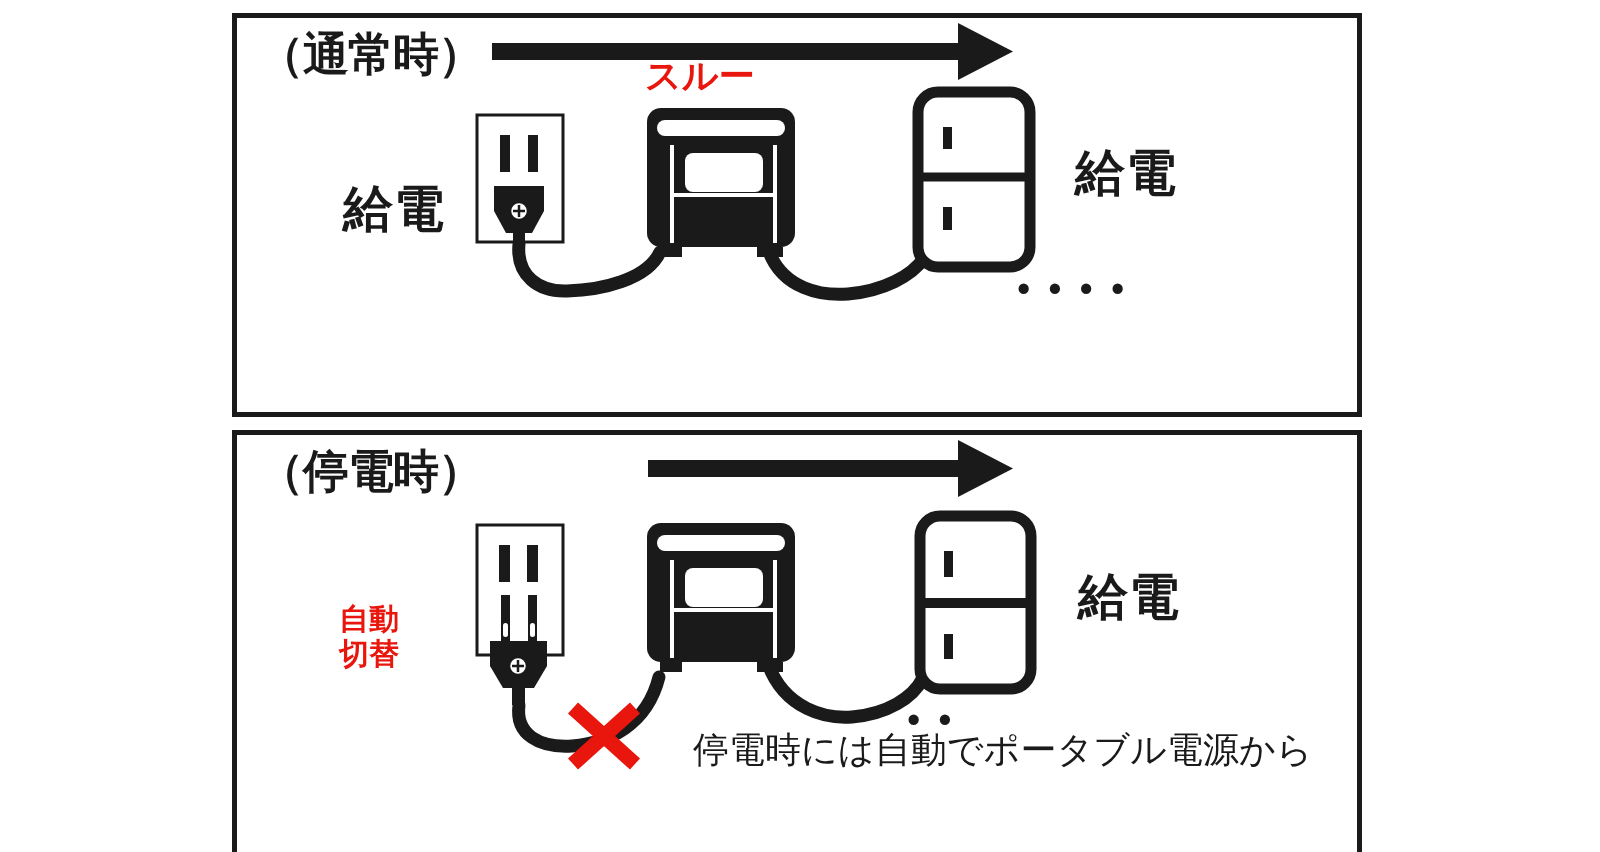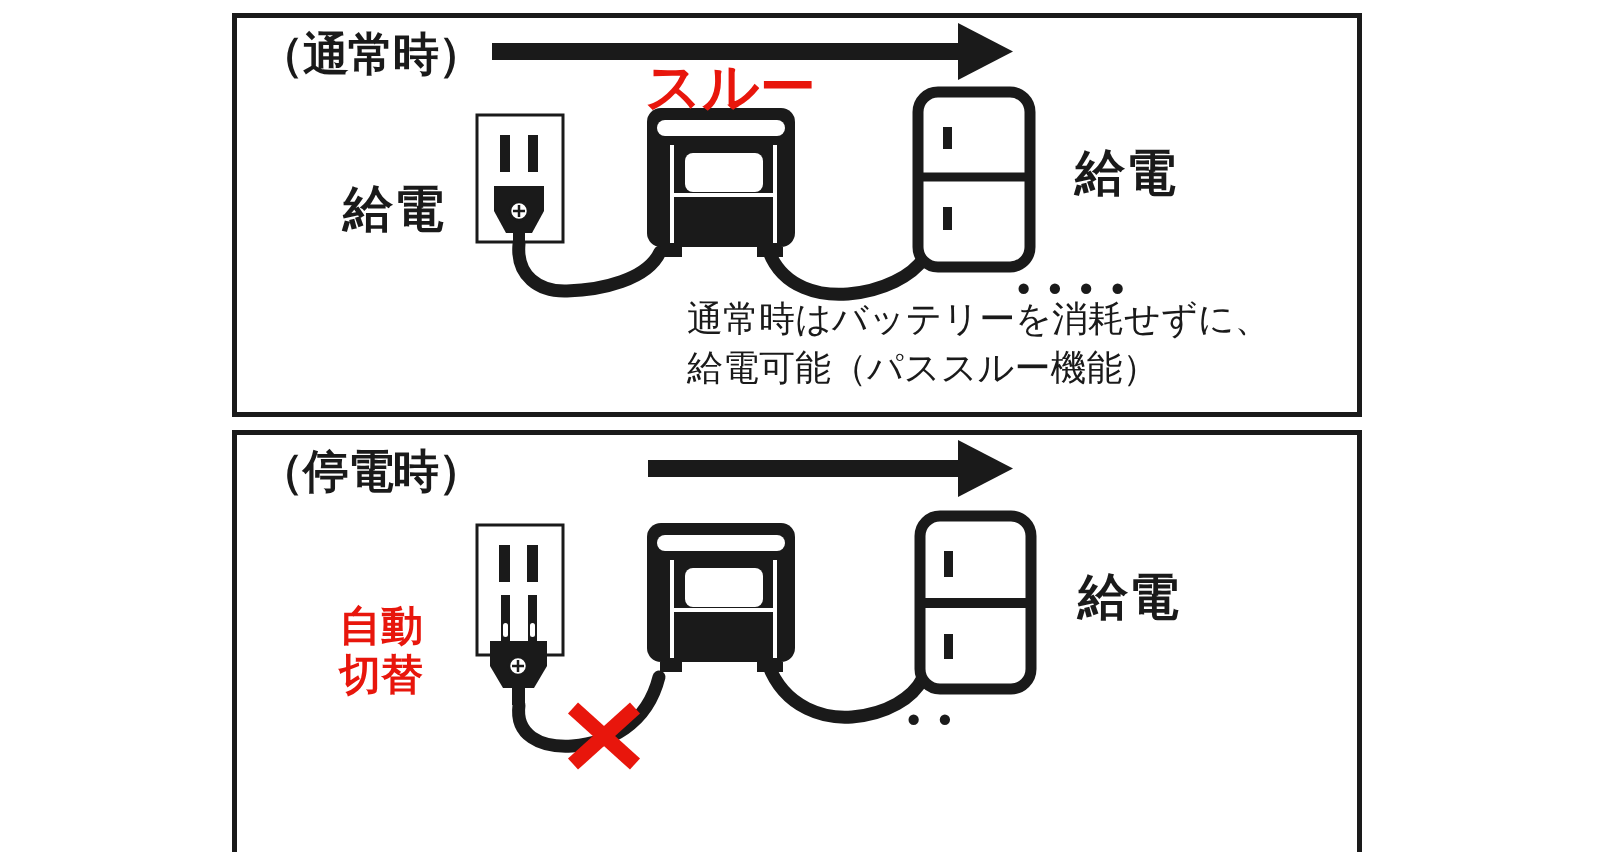--- a/index.html
+++ b/index.html
@@ -23,22 +23,22 @@
   #panel-outage{top:430px;height:474px;}
   .art{position:absolute;left:0;top:0;display:block;}
   .ink{fill:var(--ink);}
   .white{fill:#ffffff;}
   .cable{fill:none;stroke:var(--ink);stroke-width:13;stroke-linecap:round;}
   .outline{fill:#ffffff;stroke:var(--ink);}
   .xmark{stroke:var(--red);stroke-width:15;stroke-linecap:butt;fill:none;}
   .txt{position:absolute;white-space:nowrap;line-height:1.08;}
   .title{left:21px;top:12px;font-size:46px;font-weight:bold;letter-spacing:-1px;}
   .red-label{color:var(--red);font-weight:bold;}
-  .suru{left:408px;top:39px;font-size:56px;}
-  .switch{left:102px;top:166px;font-size:42px;line-height:1.17;white-space:pre-line;text-align:left;}
+  .suru{left:408px;top:39px;font-size:36px;}
+  .switch{left:102px;top:166px;font-size:30px;line-height:1.17;white-space:pre-line;text-align:left;}
   .kyuden{font-size:50px;font-weight:bold;letter-spacing:1px;}
   .kyuden.l1{left:106px;top:164px;}
   .kyuden.r1{left:838px;top:128px;}
   .kyuden.r2{left:841px;top:135px;}
   .dots{font-size:38px;line-height:38px;letter-spacing:18px;color:var(--ink);}
   .dots.d1{left:780px;top:252px;}
   .dots.d2{left:670px;top:266px;}
   .caption{position:absolute;font-size:36px;font-weight:500;line-height:49px;letter-spacing:0;white-space:nowrap;}
   .caption.c1{left:450px;top:276px;}
   .caption.c2{left:456px;top:290px;}
@@ -96,24 +96,20 @@
     <div class="txt title">（通常時）</div>
 
     <div class="txt red-label suru">スルー</div>
 
     <div class="txt kyuden l1">給電</div>
 
     <div class="txt kyuden r1">給電</div>
 
     <div class="txt dots d1">••••</div>
 
-    <div class="caption c1">
-      <div>通常時はバッテリーを消耗せずに、</div>
-      <div>給電可能（パススルー機能）</div>
-    </div>
   </section>
 
   <section class="panel" id="panel-outage">
 
     <svg class="art" width="1120" height="397" viewBox="0 0 1120 397">
 
       <g>
         <rect class="ink" x="411" y="25" width="312" height="17"></rect>
         <polygon class="ink" points="721,5 776,33.5 721,62"></polygon>
       </g>
@@ -166,16 +162,17 @@
     <div class="txt title">（停電時）</div>
 
     <div class="txt red-label switch">自動
 切替</div>
 
     <div class="txt kyuden r2">給電</div>
 
     <div class="txt dots d2">••</div>
 
     <div class="caption c2">
+      <div>停電時には自動でポータブル電源から</div>
     </div>
   </section>
 
 </div>
 
 </body></html>

